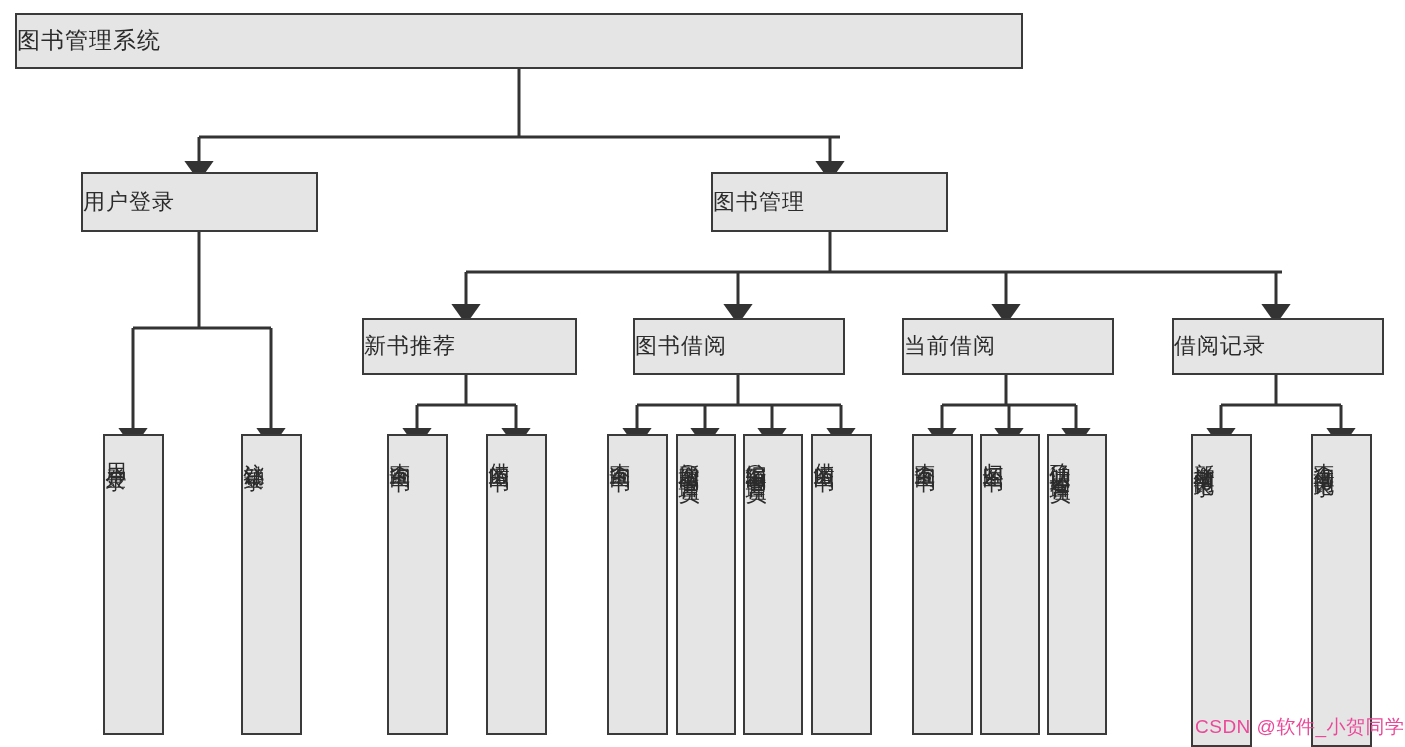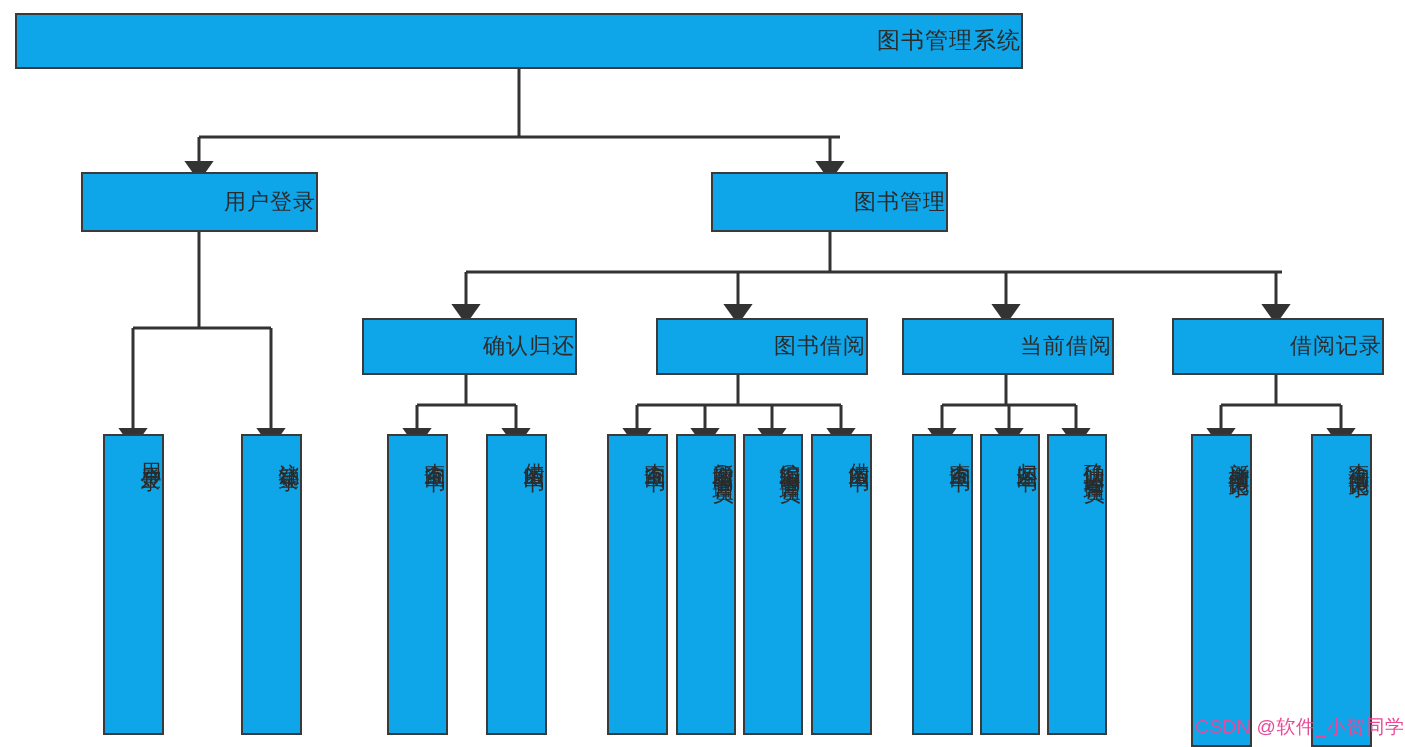--- a/index.html
+++ b/index.html
@@ -21,25 +21,25 @@
     position: absolute;
     left: 0;
     top: 0;
     width: 1405px;
     height: 747px;
     pointer-events: none;
   }
   .node {
     position: absolute;
     box-sizing: border-box;
-    background: #0ea5e9;
+    background: #e5e5e5;
     border: 2px solid #3a3a3a;
     display: flex;
     align-items: center;
-    justify-content: flex-end;
+    justify-content: flex-start;
     color: #2b2b2b;
   }
   .node.horiz {
     font-size: 22px;
     letter-spacing: 1px;
     line-height: 1.2;
   }
   .node.root {
     font-size: 23px;
   }
@@ -124,23 +124,23 @@
   </div>
 
   <div class="node horiz" style="left:81px; top:172px; width:237px; height:60px;">
     <span>用户登录</span>
   </div>
   <div class="node horiz" style="left:711px; top:172px; width:237px; height:60px;">
     <span>图书管理</span>
   </div>
 
   <div class="node horiz" style="left:362px; top:318px; width:215px; height:57px;">
-    <span>确认归还</span>
+    <span>新书推荐</span>
   </div>
-  <div class="node horiz" style="left:633px; top:318px; width:212px; height:57px;margin-left:23px;">
+  <div class="node horiz" style="left:633px; top:318px; width:212px; height:57px;">
     <span>图书借阅</span>
   </div>
   <div class="node horiz" style="left:1172px; top:318px; width:212px; height:57px;">
     <span>借阅记录</span>
   </div>
   <div class="node horiz" style="left:902px; top:318px; width:212px; height:57px;">
     <span>当前借阅</span>
   </div>
 
   <div class="node leaf" style="left:103px; top:434px; width:61px; height:301px;">

